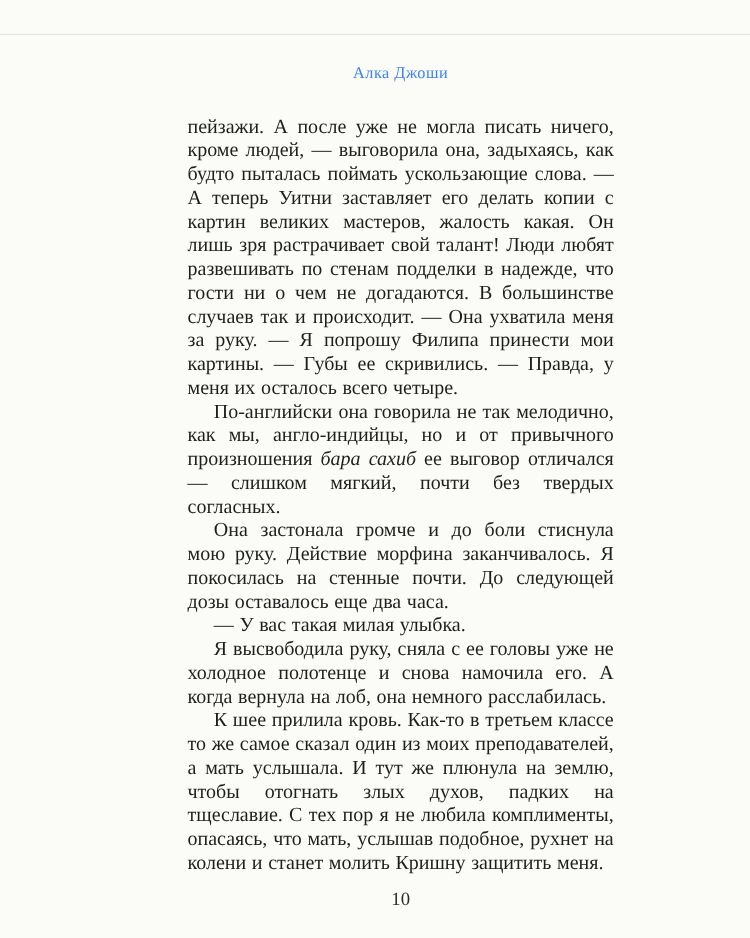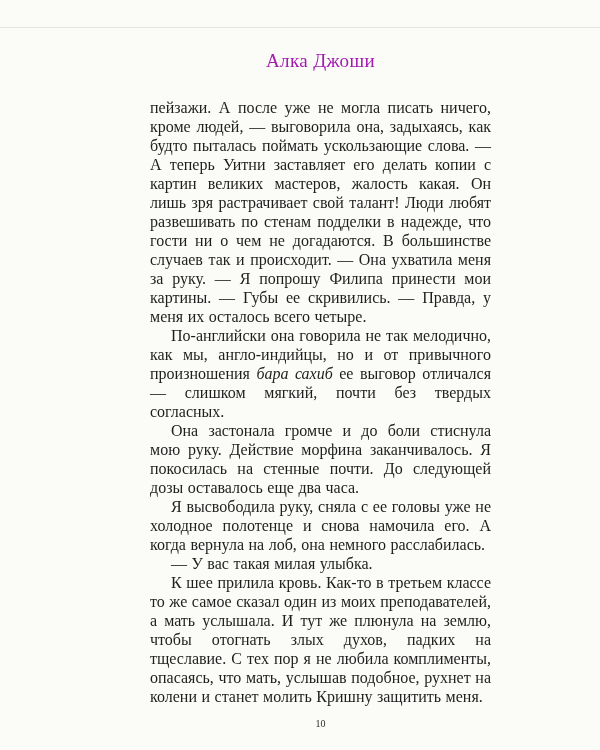--- a/index.html
+++ b/index.html
@@ -24,59 +24,59 @@
     background: #e4e4e0;
   }
   .text-column {
     position: absolute;
     left: 150px;
     top: 50px;
     width: 341px;
   }
   .running-header {
     text-align: center;
-    font-size: 19px;
+    font-size: 13px;
     letter-spacing: 0.4px;
-    color: #a21caf;
+    color: #3b82f6;
     margin: 0 0 26px 0;
   }
   .text-block p.para {
     margin: 0;
     font-size: 16px;
     line-height: 19px;
     text-align: justify;
     hyphens: auto;
     -webkit-hyphens: auto;
     word-spacing: 0.5px;
   }
   .text-block p.para.indent {
     text-indent: 21px;
     font-family: Liberation Serif, serif;
   }
   .text-block em {
     font-style: italic;
   }
   .page-number {
     text-align: center;
-    font-size: 10px;
+    font-size: 15px;
     color: #2b2b2b;
     margin-top: 12px;
   }
 </style>
 </head>
 <body>
 
 <div class="page-edge-line"></div>
 
 <div class="text-column">
   <div class="running-header">Алка Джоши</div>
 
   <div class="text-block">
       <p class="para"><span>пейзажи. А после уже не могла писать ничего, кроме людей, — выговорила она, задыхаясь, как будто пыталась поймать ускользающие слова. — А теперь Уитни заставляет его делать копии с картин великих мастеров, жалость какая. Он лишь зря растрачивает свой талант! Люди любят развешивать по стенам подделки в надежде, что гости ни о чем не догадаются. В большинстве случаев так и происходит. — Она ухватила меня за руку. — Я попрошу Филипа принести мои картины. — Губы ее скривились. — Правда, у меня их осталось всего четыре.</span></p>
       <p class="para indent"><span>По-английски она говорила не так мелодично, как мы, англо-индийцы, но и от привычного произношения </span><em>бара сахиб</em><span> ее выговор отличался — слишком мягкий, почти без твердых согласных.</span></p>
       <p class="para indent"><span>Она застонала громче и до боли стиснула мою руку. Действие морфина заканчивалось. Я покосилась на стенные почти. До следующей дозы оставалось еще два часа.</span></p>
+      <p class="para indent"><span>— У вас такая милая улыбка.</span></p>
       <p class="para indent"><span>Я высвободила руку, сняла с ее головы уже не холодное полотенце и снова намочила его. А когда вернула на лоб, она немного расслабилась.</span></p>
-      <p class="para indent"><span>— У вас такая милая улыбка.</span></p>
       <p class="para indent"><span>К шее прилила кровь. Как-то в третьем классе то же самое сказал один из моих преподавателей, а мать услышала. И тут же плюнула на землю, чтобы отогнать злых духов, падких на тщеславие. С тех пор я не любила комплименты, опасаясь, что мать, услышав подобное, рухнет на колени и станет молить Кришну защитить меня.</span></p>
     </div>
 
   <div class="page-number">10</div>
 </div>
 
 </body></html>

